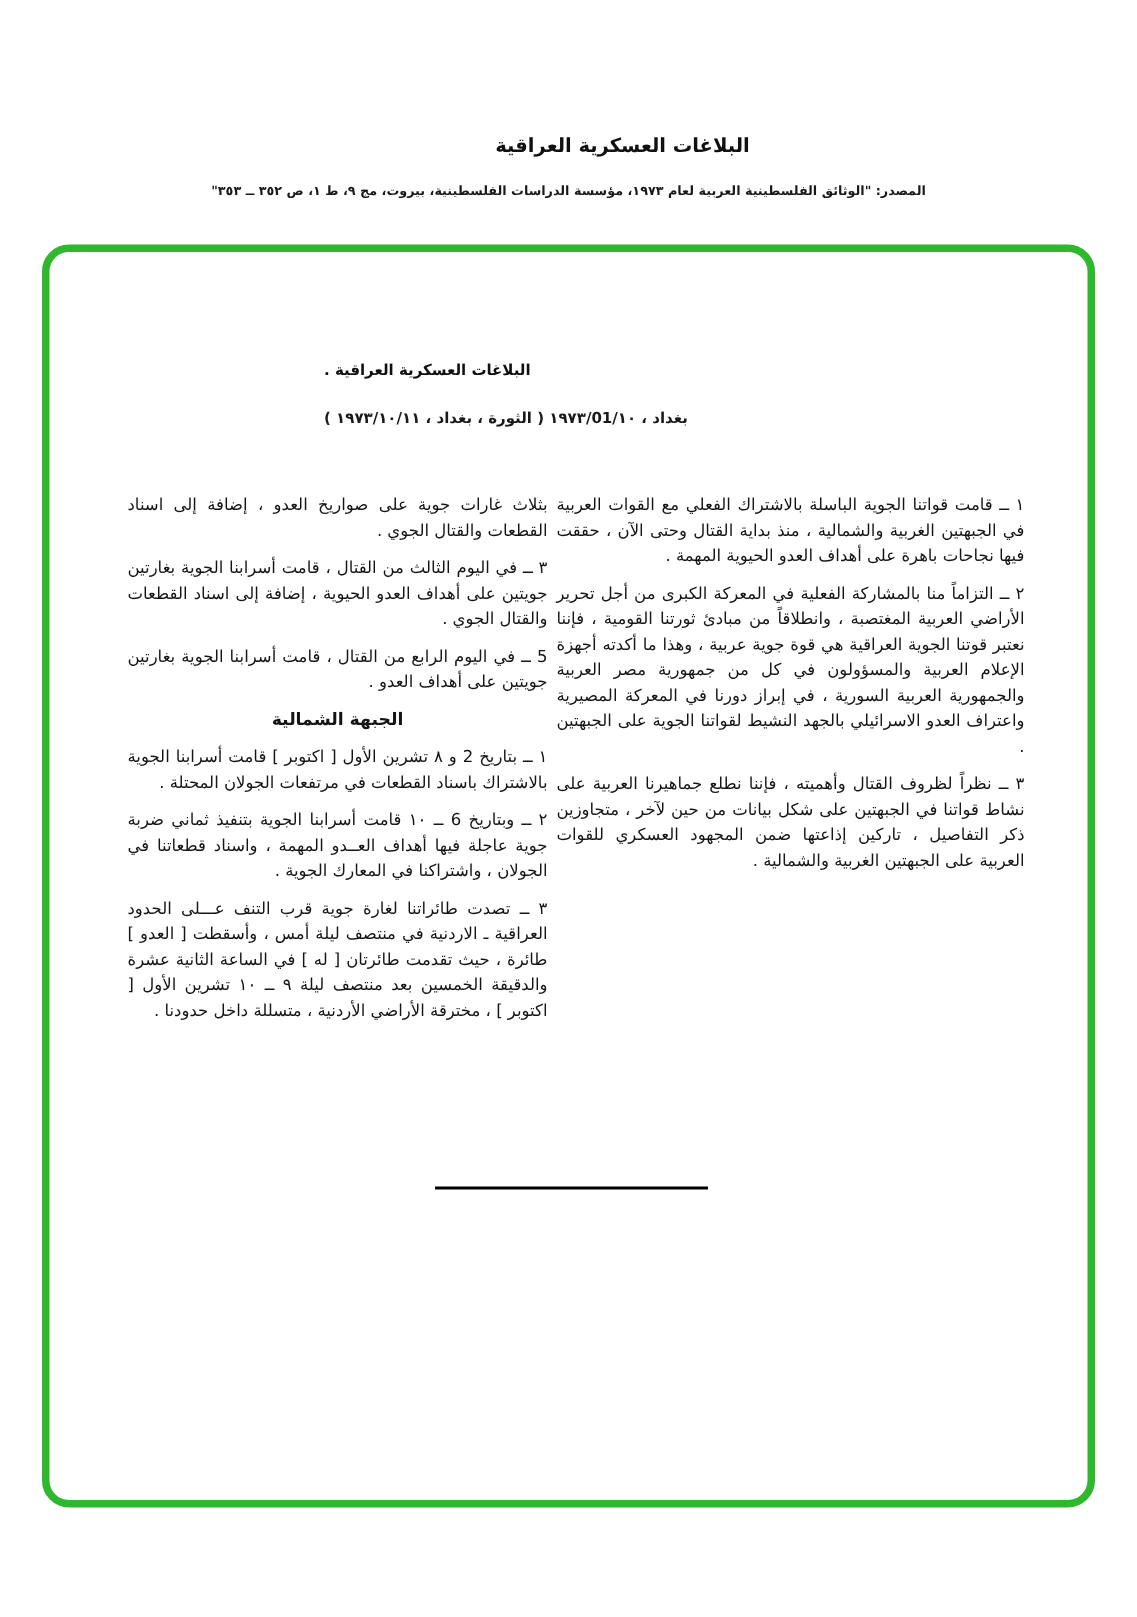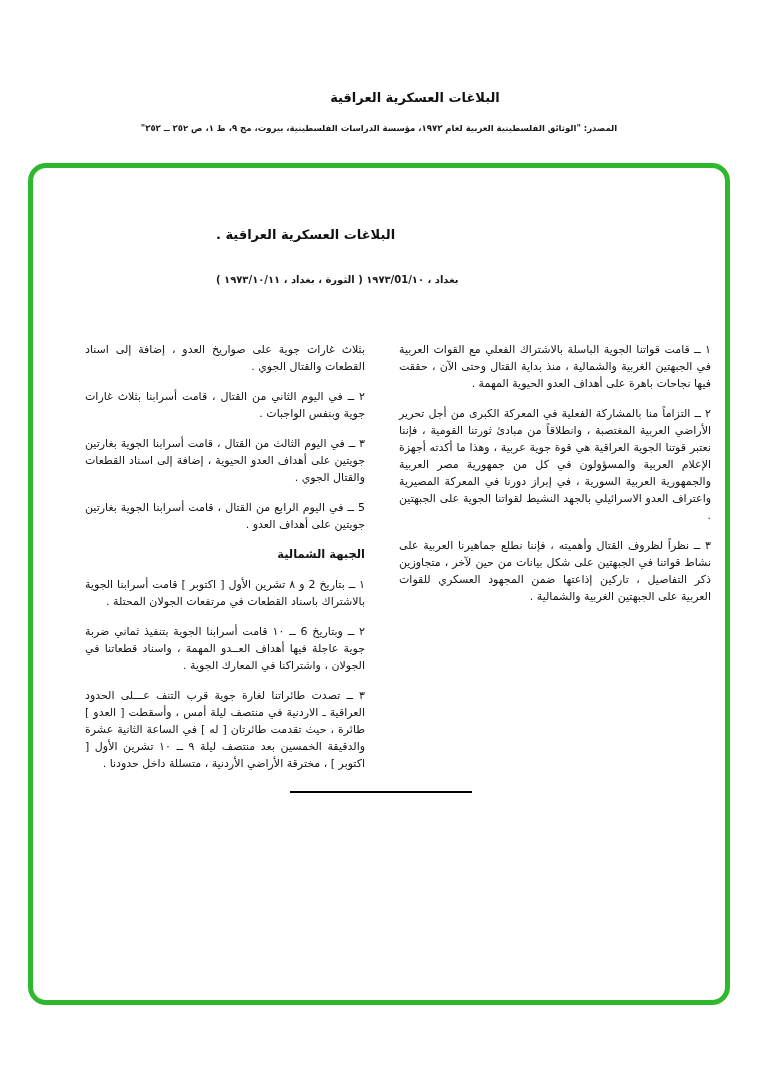--- a/index.html
+++ b/index.html
@@ -44,24 +44,24 @@
     top: 163px;
     left: 28px;
     width: 692px;
     height: 832px;
     border: 5px solid #2eb82e;
     border-radius: 18px;
     background: #ffffff;
   }
   .doc-title {
     position: absolute;
-    top: 59px;
+    top: 74px;
     left: 183px;
     direction: rtl;
-    font-size: 13px;
+    font-size: 10px;
     font-weight: bold;
     color: #101010;
     white-space: nowrap;
   }
   .dateline {
     position: absolute;
     top: 106px;
     left: 183px;
     direction: rtl;
     font-size: 10px;
@@ -72,32 +72,32 @@
   .col {
     position: absolute;
     top: 160px;
     direction: rtl;
     text-align: justify;
     font-size: 11px;
     line-height: 17px;
     color: #141414;
   }
   .col-right {
-    left: 366px;
+    left: 338px;
     width: 312px;
   }
   .col-left {
     left: 52px;
     width: 280px;
   }
   .col p {
-    margin: 13px 0 8px 0;
+    margin: 0 0 8px 0;
   }
   .section-heading {
-    text-align: right;
+    text-align: center;
     font-weight: bold;
     font-size: 11.5px;
     margin: 4px 0 8px 0;
   }
   .bottom-rule {
     position: absolute;
     top: 623px;
     left: 257px;
     width: 182px;
     height: 2px;
@@ -120,21 +120,20 @@
     <div class="dateline">بغداد ، ١٩٧٣/01/١٠    ( الثورة ، بغداد ، ١٩٧٣/١٠/١١ )</div>
 
     <div class="col col-right">
       <p>١ ــ قامت قواتنا الجوية الباسلة بالاشتراك الفعلي مع القوات العربية في الجبهتين الغربية والشمالية ، منذ بداية القتال وحتى الآن ، حققت فيها نجاحات باهرة على أهداف العدو الحيوية المهمة .</p>
       <p>٢ ــ التزاماً منا بالمشاركة الفعلية في المعركة الكبرى من أجل تحرير الأراضي العربية المغتصبة ، وانطلاقاً من مبادئ ثورتنا القومية ، فإننا نعتبر قوتنا الجوية العراقية هي قوة جوية عربية ، وهذا ما أكدته أجهزة الإعلام العربية والمسؤولون في كل من جمهورية مصر العربية والجمهورية العربية السورية ، في إبراز دورنا في المعركة المصيرية واعتراف العدو الاسرائيلي بالجهد النشيط لقواتنا الجوية على الجبهتين .</p>
       <p>٣ ــ نظراً لظروف القتال وأهميته ، فإننا نطلع جماهيرنا العربية على نشاط قواتنا في الجبهتين على شكل بيانات من حين لآخر ، متجاوزين ذكر التفاصيل ، تاركين إذاعتها ضمن المجهود العسكري للقوات العربية على الجبهتين الغربية والشمالية .</p>
     </div>
 
     <div class="col col-left">
       <p>بثلاث غارات جوية على صواريخ العدو ، إضافة إلى اسناد القطعات والقتال الجوي .</p>
-      <p>٢ ــ في اليوم الثاني من القتال ، قامت أسرابنا بثلاث غارات جوية وبنفس الواجبات .</p>
       <p>٣ ــ في اليوم الثالث من القتال ، قامت أسرابنا الجوية بغارتين جويتين على أهداف العدو الحيوية ، إضافة إلى اسناد القطعات والقتال الجوي .</p>
       <p>5 ــ في اليوم الرابع من القتال ، قامت أسرابنا الجوية بغارتين جويتين على أهداف العدو .</p>
       <p class="section-heading">الجبهة الشمالية</p>
       <p>١ ــ بتاريخ 2 و ٨ تشرين الأول [ اكتوبر ] قامت أسرابنا الجوية بالاشتراك باسناد القطعات في مرتفعات الجولان المحتلة .</p>
       <p>٢ ــ وبتاريخ 6 ــ ١٠ قامت أسرابنا الجوية بتنفيذ ثماني ضربة جوية عاجلة فيها أهداف العــدو المهمة ، واسناد قطعاتنا في الجولان ، واشتراكنا في المعارك الجوية .</p>
       <p>٣ ــ تصدت طائراتنا لغارة جوية قرب التنف عـــلى الحدود العراقية ـ الاردنية في منتصف ليلة أمس ، وأسقطت [ العدو ] طائرة ، حيث تقدمت طائرتان [ له ] في الساعة الثانية عشرة والدقيقة الخمسين بعد منتصف ليلة ٩ ــ ١٠ تشرين الأول [ اكتوبر ] ، مخترقة الأراضي الأردنية ، متسللة داخل حدودنا .</p>
     </div>
 
     <div class="bottom-rule"></div>
 

